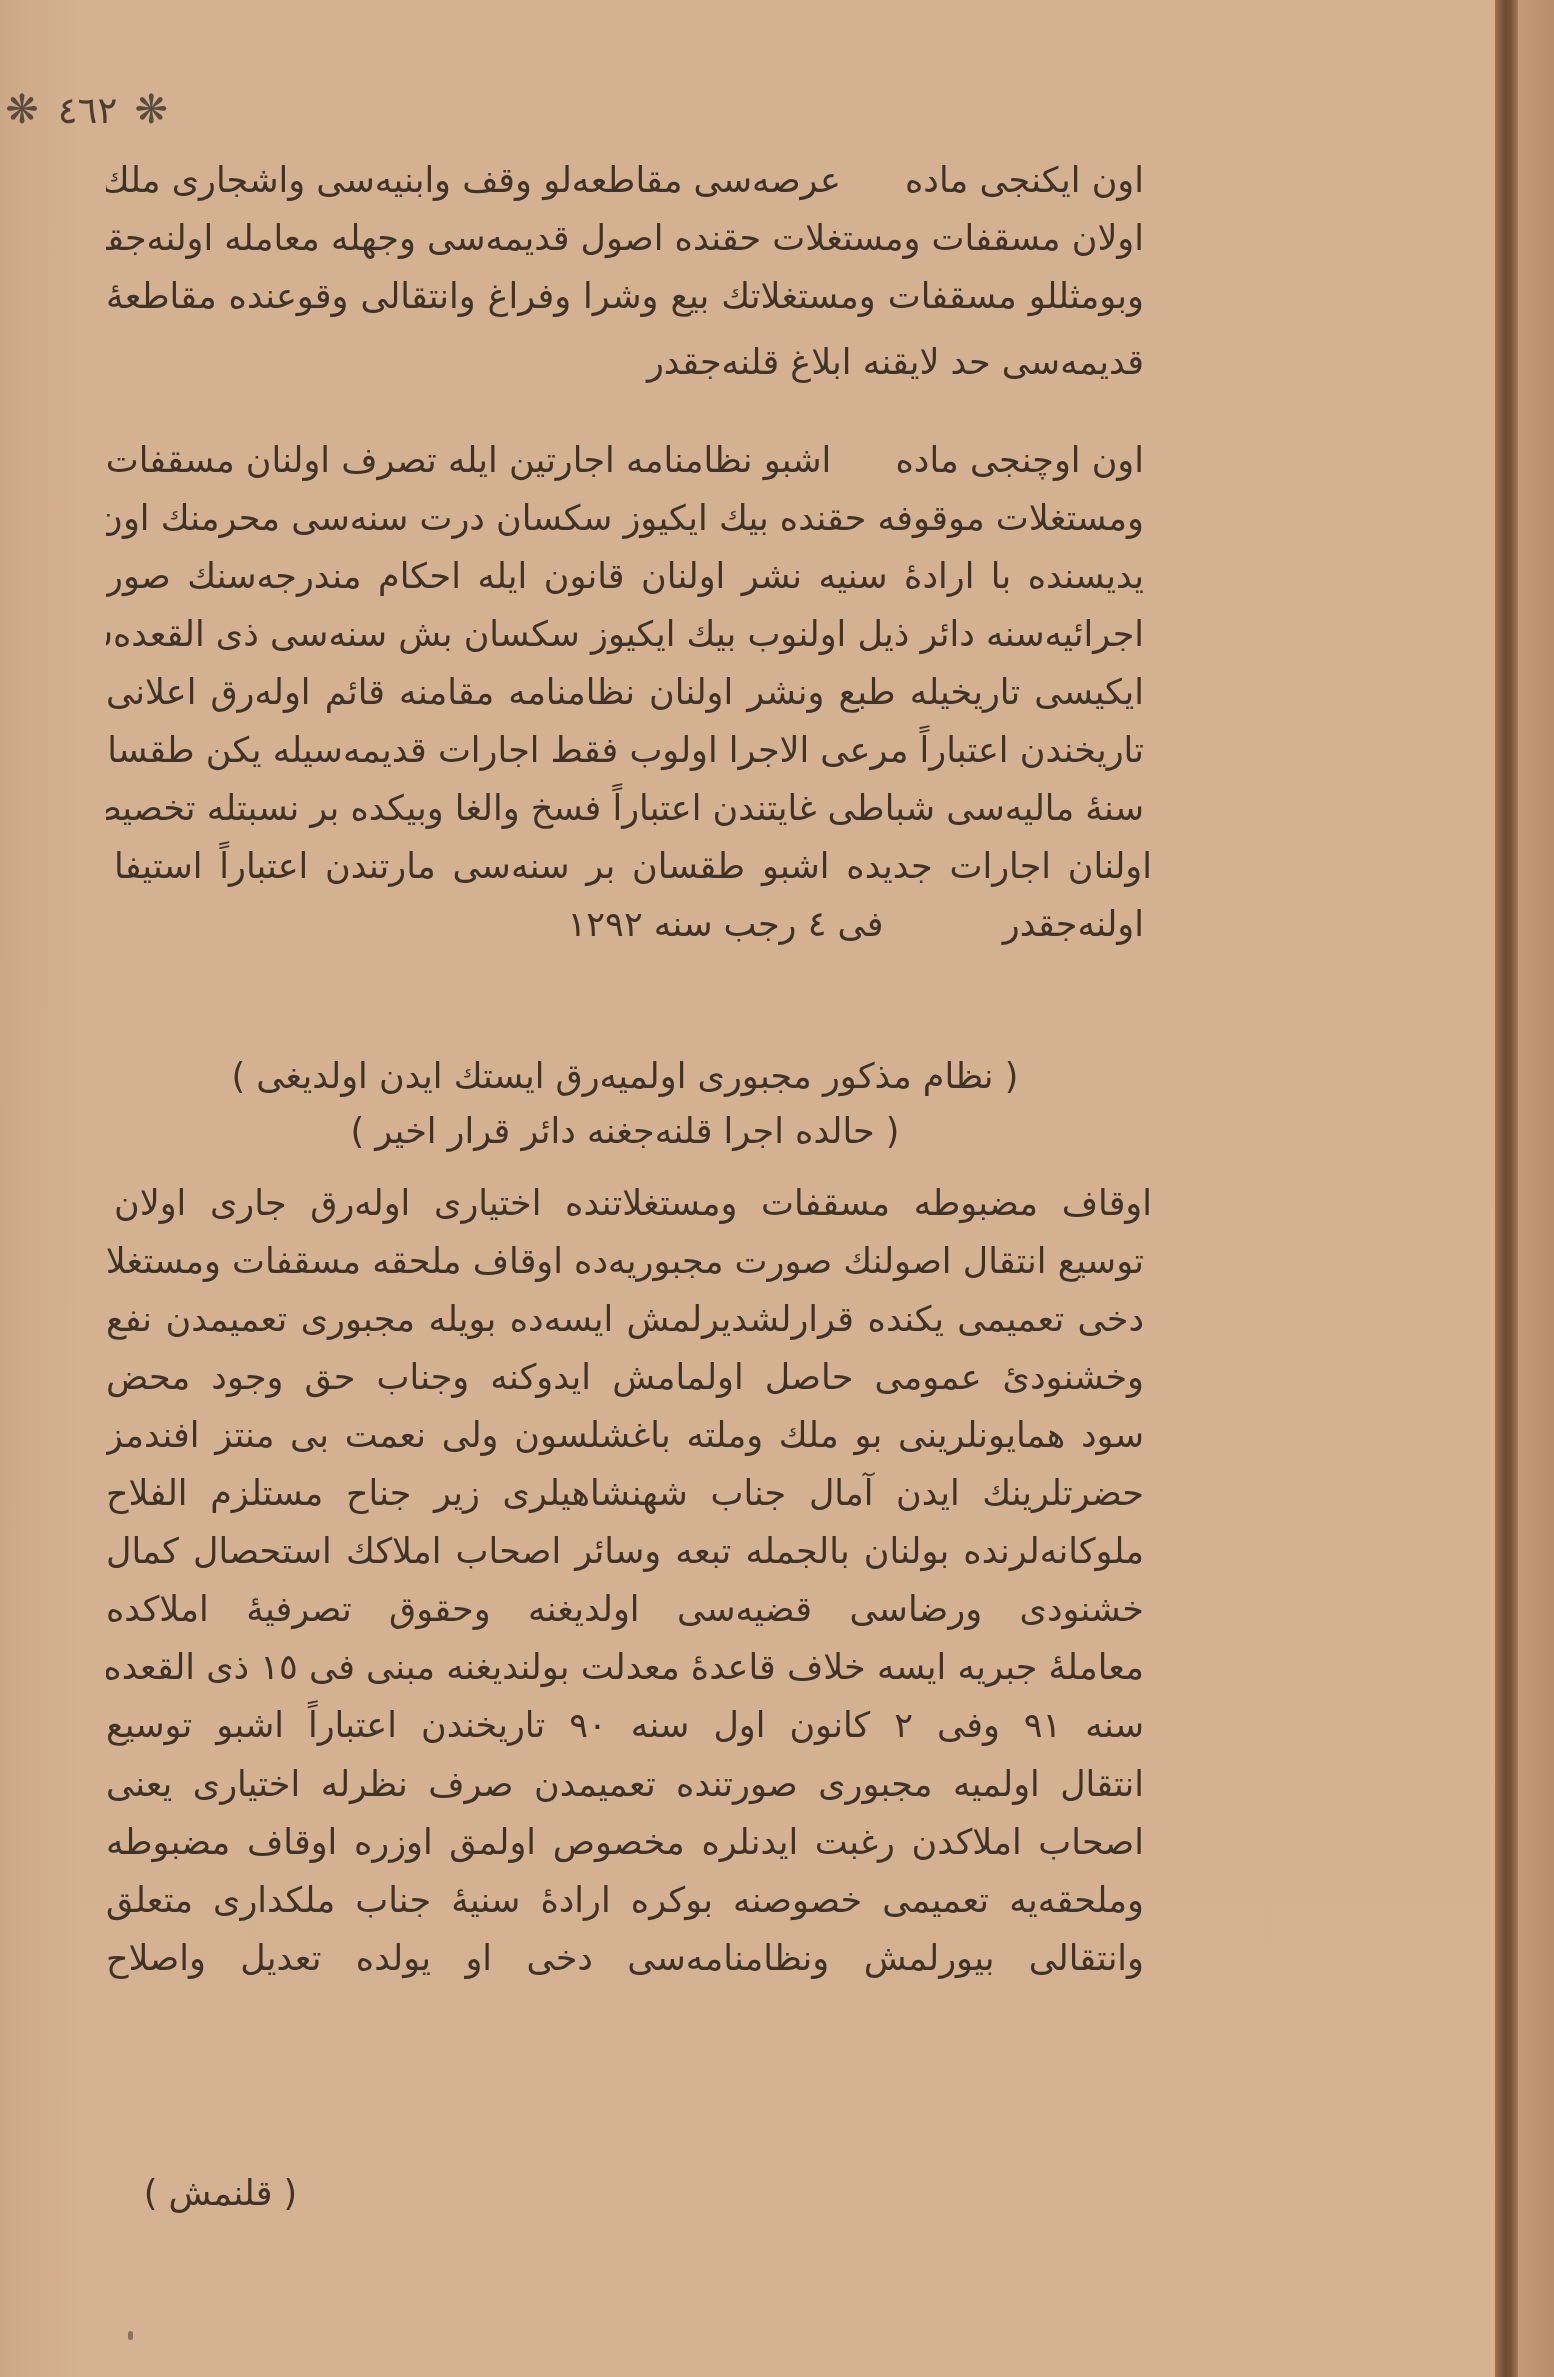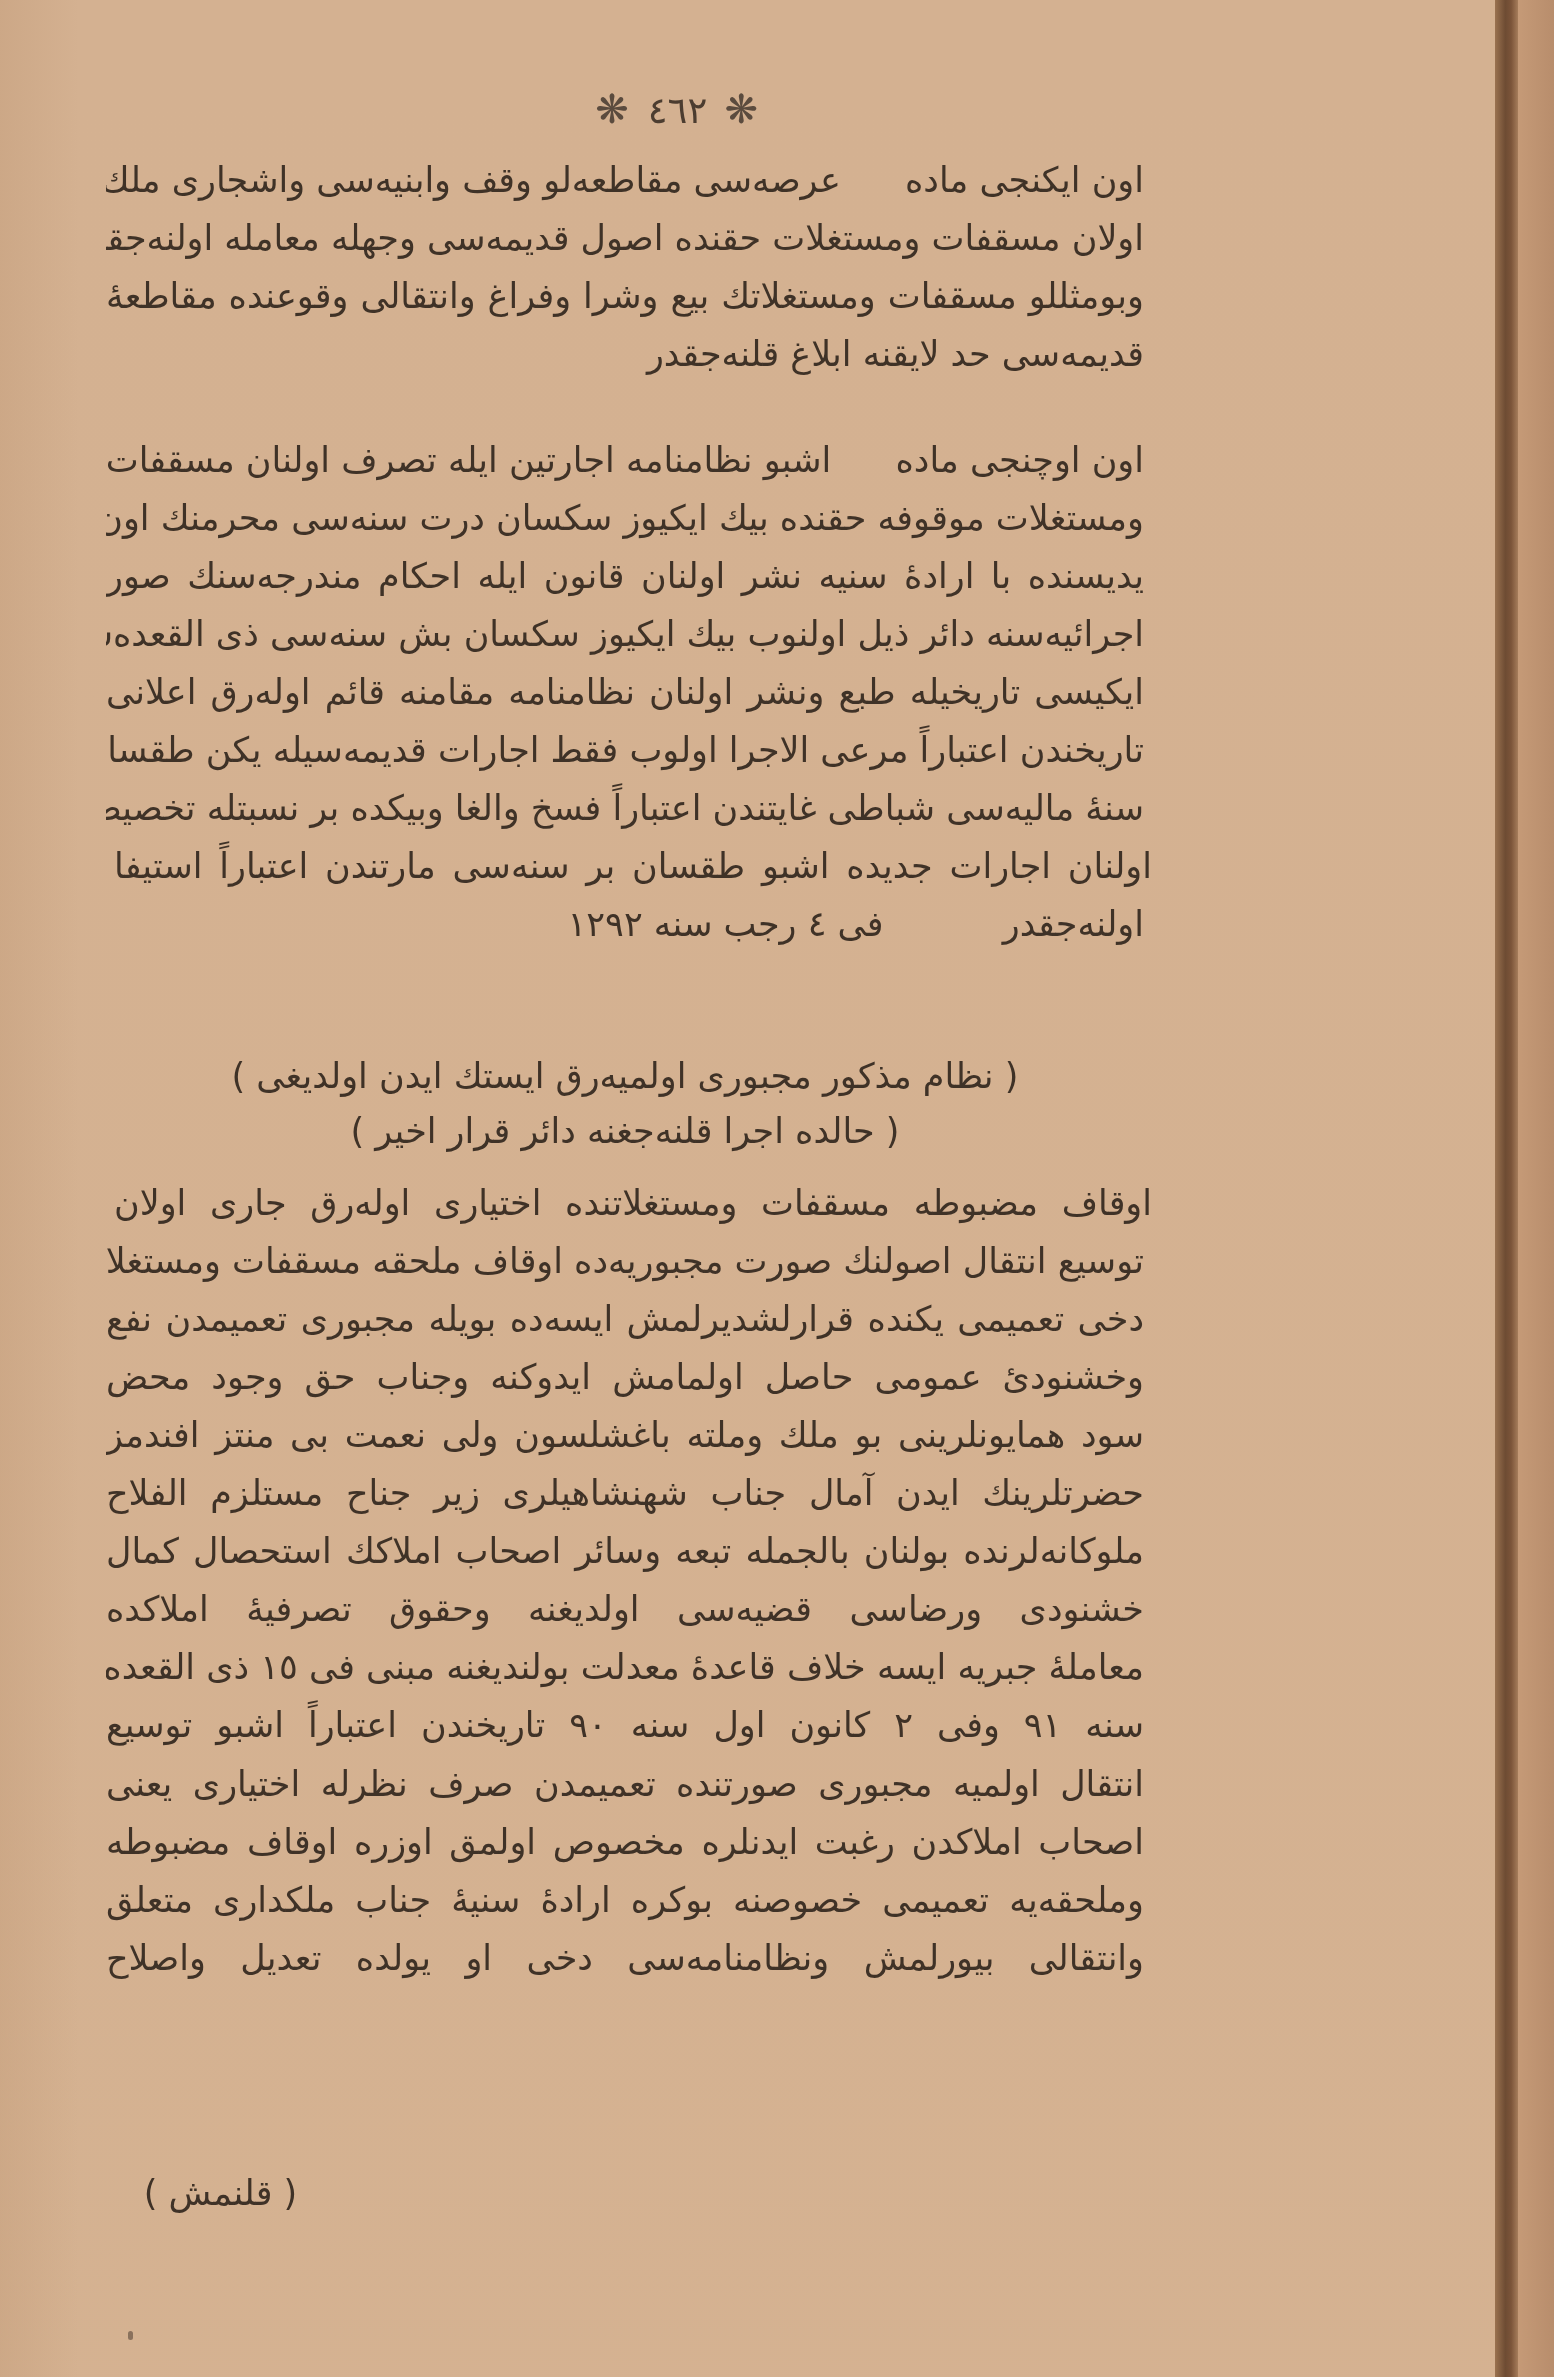--- a/index.html
+++ b/index.html
@@ -37,21 +37,21 @@
       left: 1518px;
       width: 36px;
       height: 2377px;
       background: linear-gradient(90deg, #c59a77 0%, #b88d6c 100%);
     }
     .page-number {
       position: absolute;
       top: 86px;
       left: 0;
       width: 1355px;
-      text-align: center;
+      text-align: left;
       font-size: 37px;
       color: #4c3d30;
       direction: rtl;
       letter-spacing: 1.8px;
     }
     .page-number .orn {
       display: inline-block;
       font-size: 40px;
       color: #5b4b3e;
       margin: 0 5.3px;
@@ -106,21 +106,21 @@
   <span class="orn">❋</span>
 </div>
 
 <div class="text-block" style="top:151px;">
   <div class="line" style="top:0px;">
     <span class="heading">اون ایکنجی ماده</span>
     <span>عرصه‌سی مقاطعه‌لو وقف وابنیه‌سی واشجاری ملك</span>
   </div>
   <div class="line" style="top:58px;">اولان مسقفات ومستغلات حقنده اصول قدیمه‌سی وجهله معامله اولنه‌جقدر</div>
   <div class="line" style="top:116px;">وبومثللو مسقفات ومستغلاتك بیع وشرا وفراغ وانتقالی وقوعنده مقاطعهٔ</div>
-  <div class="line last" style="top:174px;">قدیمه‌سی حد لایقنه ابلاغ قلنه‌جقدر</div>
+  <div class="line last" style="top:182px;">قدیمه‌سی حد لایقنه ابلاغ قلنه‌جقدر</div>
 </div>
 
 <div class="text-block" style="top:431px;">
   <div class="line" style="top:0px;">
     <span class="heading">اون اوچنجی ماده</span>
     <span>اشبو نظامنامه اجارتین ایله تصرف اولنان مسقفات</span>
   </div>
   <div class="line" style="top:58px;">ومستغلات موقوفه حقنده بیك ایكیوز سكسان درت سنه‌سی محرمنك اون</div>
   <div class="line" style="top:116px;">یدیسنده با ارادهٔ سنیه نشر اولنان قانون ایله احکام مندرجه‌سنك صور</div>
   <div class="line" style="top:174px;">اجرائیه‌سنه دائر ذیل اولنوب بیك ایكیوز سكسان بش سنه‌سی ذی القعده‌سنك</div>

